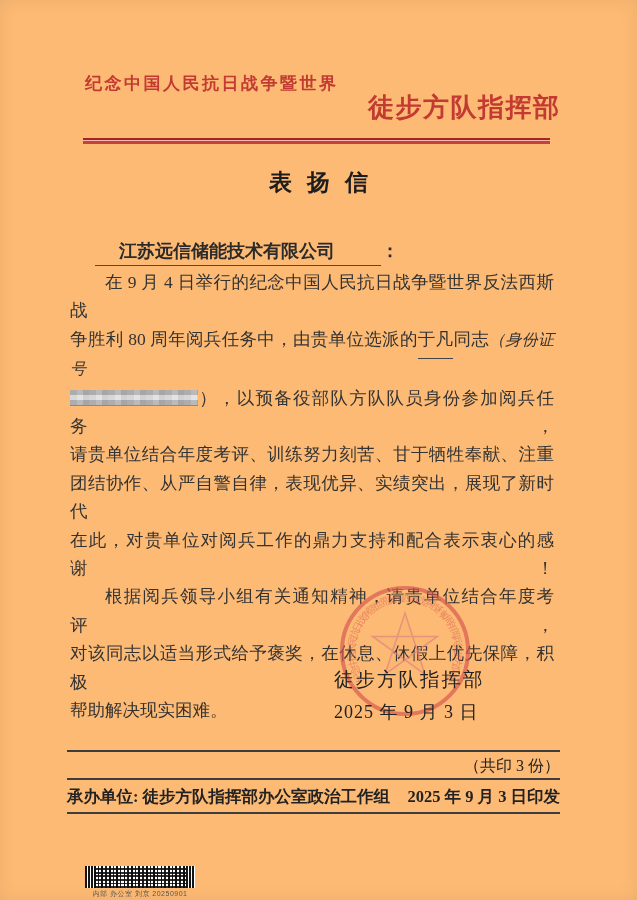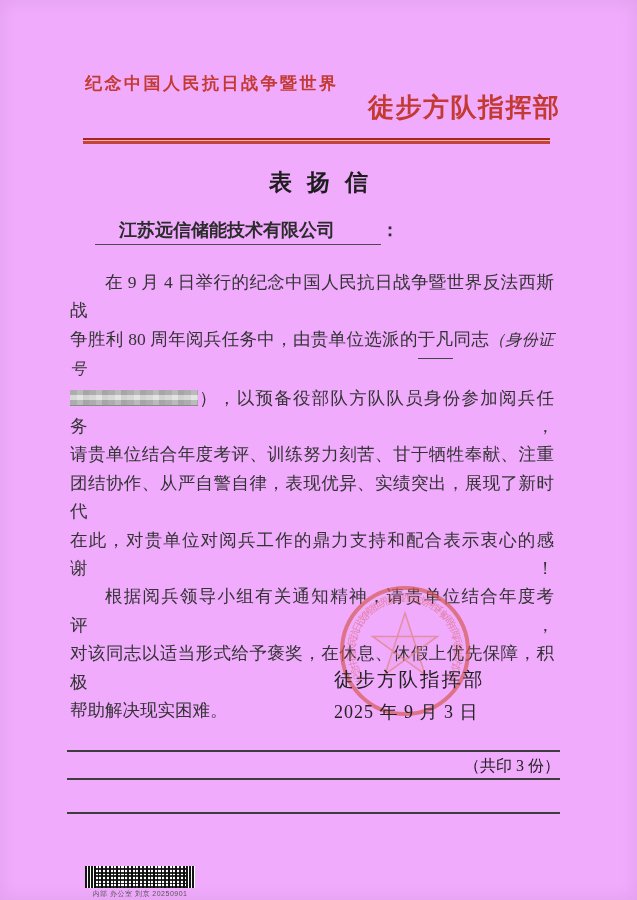--- a/index.html
+++ b/index.html
@@ -1,31 +1,31 @@
 <!DOCTYPE html>
 <html><head>
 <meta charset="utf-8">
 <style>
   html,body{margin:0;padding:0;background:#e9e9e9;}
   #page{
-    position:relative;width:637px;height:900px;background:#f0abfc;
+    position:relative;width:637px;height:900px;background:#fdba74;
     font-family:"Liberation Serif","DejaVu Serif",serif;color:#2f2f2f;
     box-shadow:inset 0 0 18px rgba(0,0,0,.07);overflow:hidden;
   }
   
   .lh-left{position:absolute;left:85px;top:70px;color:#c23a32;font-weight:bold;
            font-size:17px;line-height:27px;letter-spacing:2.5px;}
   .lh-right{position:absolute;left:368px;top:90px;color:#c23a32;font-weight:bold;
            font-size:26px;letter-spacing:1.5px;}
   .red-rule{position:absolute;left:83px;top:138px;width:467px;height:6px;
            background:linear-gradient(#a8241f 0 2px,#f0b7b3 2px 3.5px,#c4423b 3.5px 6px);}
   
   .title{position:absolute;left:0;right:0;top:167px;text-align:center;
          font-size:23px;font-weight:bold;letter-spacing:15px;text-indent:15px;color:#1d1d1d;}
-  .addressee{position:absolute;left:95px;top:218px;font-size:18px;font-weight:bold;color:#2b2b2b;}
+  .addressee{position:absolute;left:95px;top:239px;font-size:18px;font-weight:bold;color:#2b2b2b;}
   .addr-underline{display:inline-block;min-width:248px;border-bottom:1.6px solid #4a4a4a;
          padding:0 14px 2px 24px;}
   
   .doc-body{position:absolute;left:70px;top:268px;width:484px;font-size:17.5px;
          line-height:28.4px;color:#333;}
   .line{white-space:nowrap;}
   .fill{text-align:justify;text-align-last:justify;white-space:normal;}
   .indent{text-indent:35px;}
   .u-name{border-bottom:1.4px solid #444;padding-bottom:9px;}
   .kai{font-size:16px;font-style:italic;}
@@ -93,20 +93,24 @@
       <textPath href="#ringpath" textLength="232" lengthAdjust="spacing">纪念中国人民抗日战争暨世界反法西斯战争胜利80周年阅兵徒步方队指挥部</textPath>
     </text>
   </svg>
 
   <div class="sign">徒步方队指挥部</div>
   <div class="sign-date">2025 年 9 月 3 日</div>
 
   <div class="hr hr1"></div>
   <div class="copies">（共印 3 份）</div>
   <div class="hr hr2"></div>
+  <div class="footer-row">
+    <span>承办单位: 徒步方队指挥部办公室政治工作组</span>
+    <span>2025 年 9 月 3 日印发</span>
+  </div>
   <div class="hr hr3"></div>
 
   <div class="barcode">
     <div class="guard"></div>
     <div class="matrix"></div>
     <div class="guard"></div>
   </div>
   <div class="barcode-caption">内部 办公室 刘京 20250901</div>
 
 </div>

